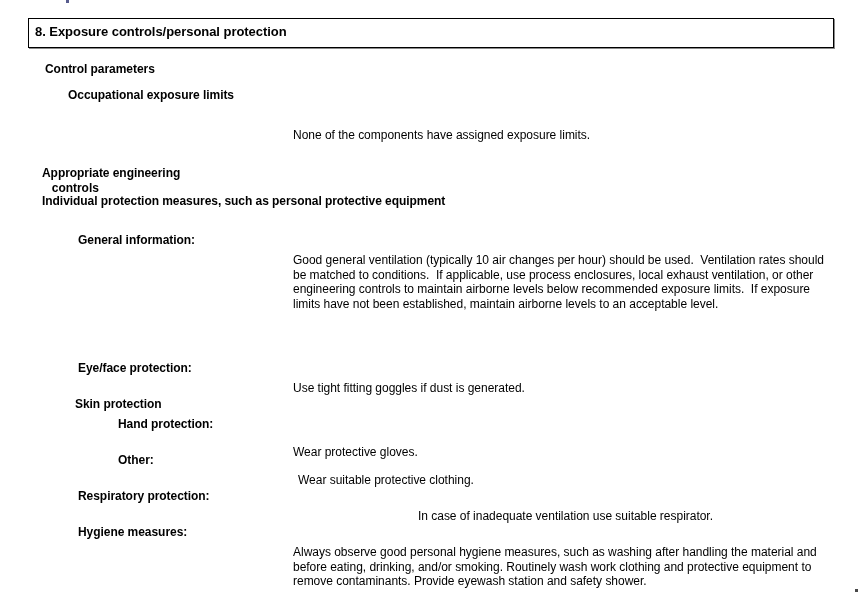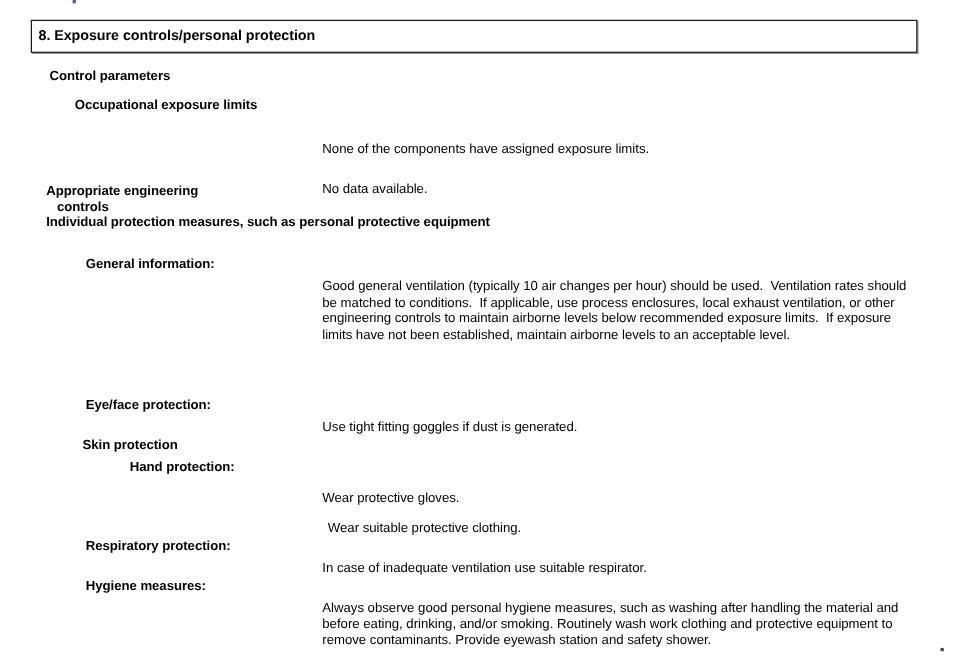--- a/index.html
+++ b/index.html
@@ -103,21 +103,21 @@
   #val-eyeface        { top: 361px; }
 
   #grp-skin           { left: 75px;  top: 397px; }
   #lbl-hand           { left: 118px; top: 417px; width: 170px; }
   #val-hand           { top: 425px; }
 
   #lbl-other          { left: 118px; top: 453px; width: 170px; }
   #val-other          { top: 453px; left: 298px; }
 
   #lbl-resp           { left: 78px;  top: 489px; width: 205px; }
-  #val-resp           { top: 489px; }
+  #val-resp           { top: 489px; text-align: center; }
 
   #lbl-hygiene        { left: 78px;  top: 525px; width: 205px; }
   #val-hygiene        { top: 525px; }
 </style>
 </head>
 <body>
 
 <div class="page">
 
   <div class="top-artifact"></div>
@@ -128,38 +128,38 @@
 
   <div class="grp" id="grp-control">Control parameters</div>
 
   <div class="grp" id="grp-oel">Occupational exposure limits</div>
 
   <div class="val col-val" id="val-oel">None of the components have assigned exposure limits.</div>
 
   <div class="lbl" id="lbl-aec">Appropriate engineering
    controls</div>
 
-  <div class="val col-val" id="val-aec">No data available.</div>
 
   <div class="grp" id="grp-ipm">Individual protection measures, such as personal protective equipment</div>
 
   <div class="lbl" id="lbl-general">General information:</div>
 
   <div class="val col-val" id="val-general">Good general ventilation (typically 10 air changes per hour) should be used.  Ventilation rates should be matched to conditions.  If applicable, use process enclosures, local exhaust ventilation, or other engineering controls to maintain airborne levels below recommended exposure limits.  If exposure limits have not been established, maintain airborne levels to an acceptable level.</div>
 
   <div class="lbl" id="lbl-eyeface">Eye/face protection:</div>
 
   <div class="val col-val" id="val-eyeface">Use tight fitting goggles if dust is generated.</div>
 
   <div class="grp" id="grp-skin">Skin protection</div>
 
   <div class="lbl" id="lbl-hand">Hand protection:</div>
 
   <div class="val col-val" id="val-hand">Wear protective gloves.</div>
 
+  <div class="lbl" id="lbl-other">Other:</div>
 
   <div class="val col-val" id="val-other">Wear suitable protective clothing.</div>
 
   <div class="lbl" id="lbl-resp">Respiratory protection:</div>
 
   <div class="val col-val" id="val-resp">In case of inadequate ventilation use suitable respirator.</div>
 
   <div class="lbl" id="lbl-hygiene">Hygiene measures:</div>
 
   <div class="val col-val" id="val-hygiene">Always observe good personal hygiene measures, such as washing after handling the material and before eating, drinking, and/or smoking. Routinely wash work clothing and protective equipment to remove contaminants. Provide eyewash station and safety shower.</div>

